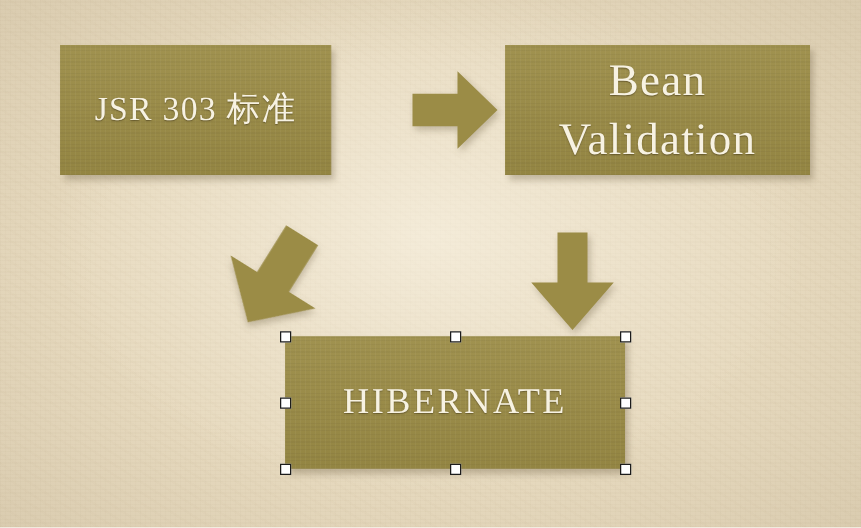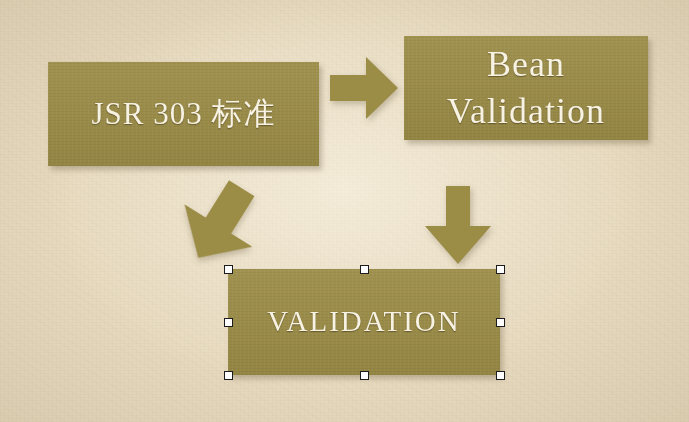--- a/index.html
+++ b/index.html
@@ -35,21 +35,21 @@
     display: flex;
     align-items: center;
     justify-content: center;
     text-align: center;
     color: #f7f2e2;
     text-shadow: 0 1px 1px rgba(60,50,22,0.55);
     line-height: 1.30;
     letter-spacing: 1px;
     -webkit-font-smoothing: antialiased;
   }
-  #node-jsr   { left: 48px;  top: 36px;  width: 271px; height: 104px; font-size: 31px; margin-top: 26px; }
+  #node-jsr   { left: 48px;  top: 36px;  width: 217px; height: 104px; font-size: 27px; }
   #node-bean  { left: 404px; top: 36px;  width: 244px; height: 104px; font-size: 36px; }
   #node-hib   { left: 228px; top: 269px; width: 272px; height: 106px; font-size: 29px; }
   #node-hib .label { display: block; letter-spacing: 2px; }
 
   
   .arrow {
     position: absolute;
     display: block;
   }
   .arrow svg { display: block; overflow: visible; }
@@ -98,21 +98,21 @@
   </div>
 
   <div id="arrow-down" class="arrow">
     <svg viewBox="0 0 66 78" width="66" height="78" aria-hidden="true">
       <polygon class="arrow-shape" points="21,0 45,0 45,40 66,40 33,78 0,40 21,40"></polygon>
     </svg>
   </div>
 
   <div id="node-hib" class="node">
     <div>
-      <span class="label">VALIDATION</span>
+      <span class="label">HIBERNATE</span>
     </div>
   </div>
 
   <div class="handle" style="left:224px; top:265px;"></div>
   <div class="handle" style="left:360px; top:265px;"></div>
   <div class="handle" style="left:496px; top:265px;"></div>
   <div class="handle" style="left:224px; top:318px;"></div>
   <div class="handle" style="left:496px; top:318px;"></div>
   <div class="handle" style="left:224px; top:371px;"></div>
   <div class="handle" style="left:360px; top:371px;"></div>

